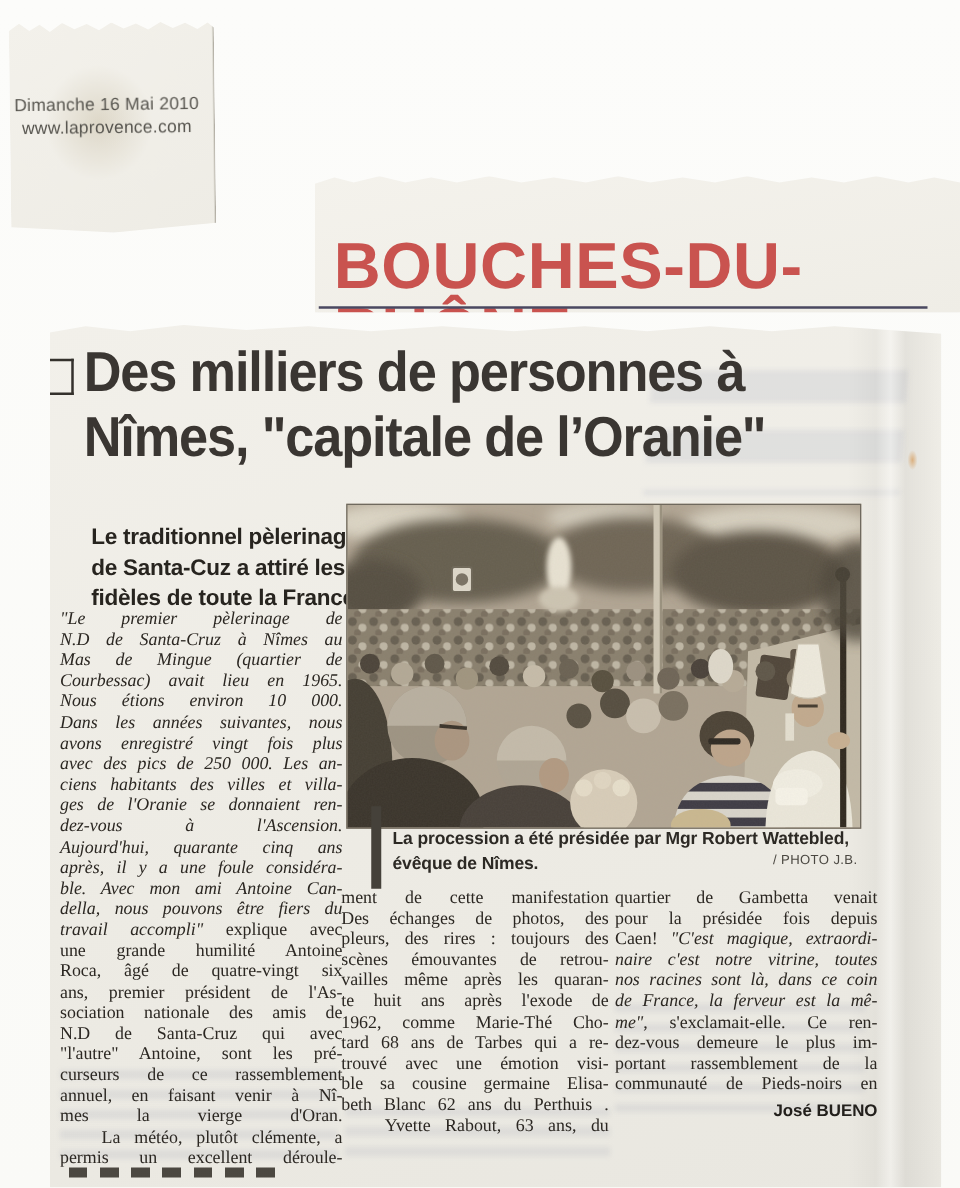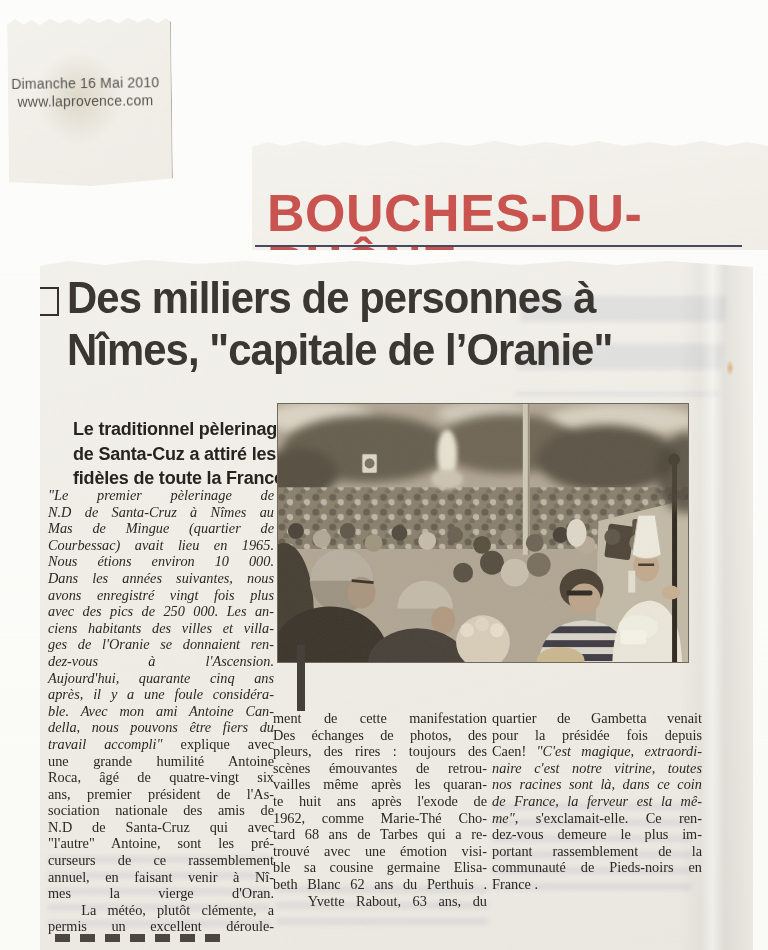--- a/index.html
+++ b/index.html
@@ -235,20 +235,22 @@
         <rect x="344" y="228" width="26" height="14" rx="4" fill="#f6f3e8"></rect>
         <rect x="396" y="52" width="5" height="208" fill="#30291f"></rect>
         <circle cx="398" cy="56" r="6" fill="#2b251d"></circle>
         <ellipse cx="395" cy="190" rx="9" ry="7" fill="#c8b092"></ellipse>
         <ellipse cx="410" cy="70" rx="30" ry="40" fill="#4e463b" filter="url(#b5)" opacity=".8"></ellipse>
         <rect width="412" height="260" filter="url(#noise)" opacity=".5"></rect>
       </svg>
     </div>
 
     <div class="cap-bar"></div>
+    <div class="caption"><span>La procession a été présidée par Mgr Robert Wattebled,
+évêque de Nîmes.</span><span class="credit">/ PHOTO J.B.</span></div>
 
     <div class="col col2">ment de cette manifestation
 Des échanges de photos, des
 pleurs, des rires&nbsp;: toujours des
 scènes émouvantes de retrou-
 vailles même après les quaran-
 te huit ans après l'exode de
 1962, comme Marie-Thé Cho-
 tard 68 ans de Tarbes qui a re-
 trouvé avec une émotion visi-
@@ -258,17 +260,17 @@
 
     <div class="col col3"><span>quartier de Gambetta venait
 pour la présidée fois depuis
 Caen! </span><span class="it">"C'est magique, extraordi-
 naire c'est notre vitrine, toutes
 nos racines sont là, dans ce coin
 de France, la ferveur est la mê-
 me"</span><span>, s'exclamait-elle. Ce ren-
 dez-vous demeure le plus im-
 portant rassemblement de la
-communauté de Pieds-noirs en</span><div class="lastline">France&nbsp;.</div></div>
+communauté de Pieds-noirs en</span><div class="byline">José BUENO</div></div>
 
     <div class="cutoff"></div>
   </div>
 </div>
 
 </body></html>

